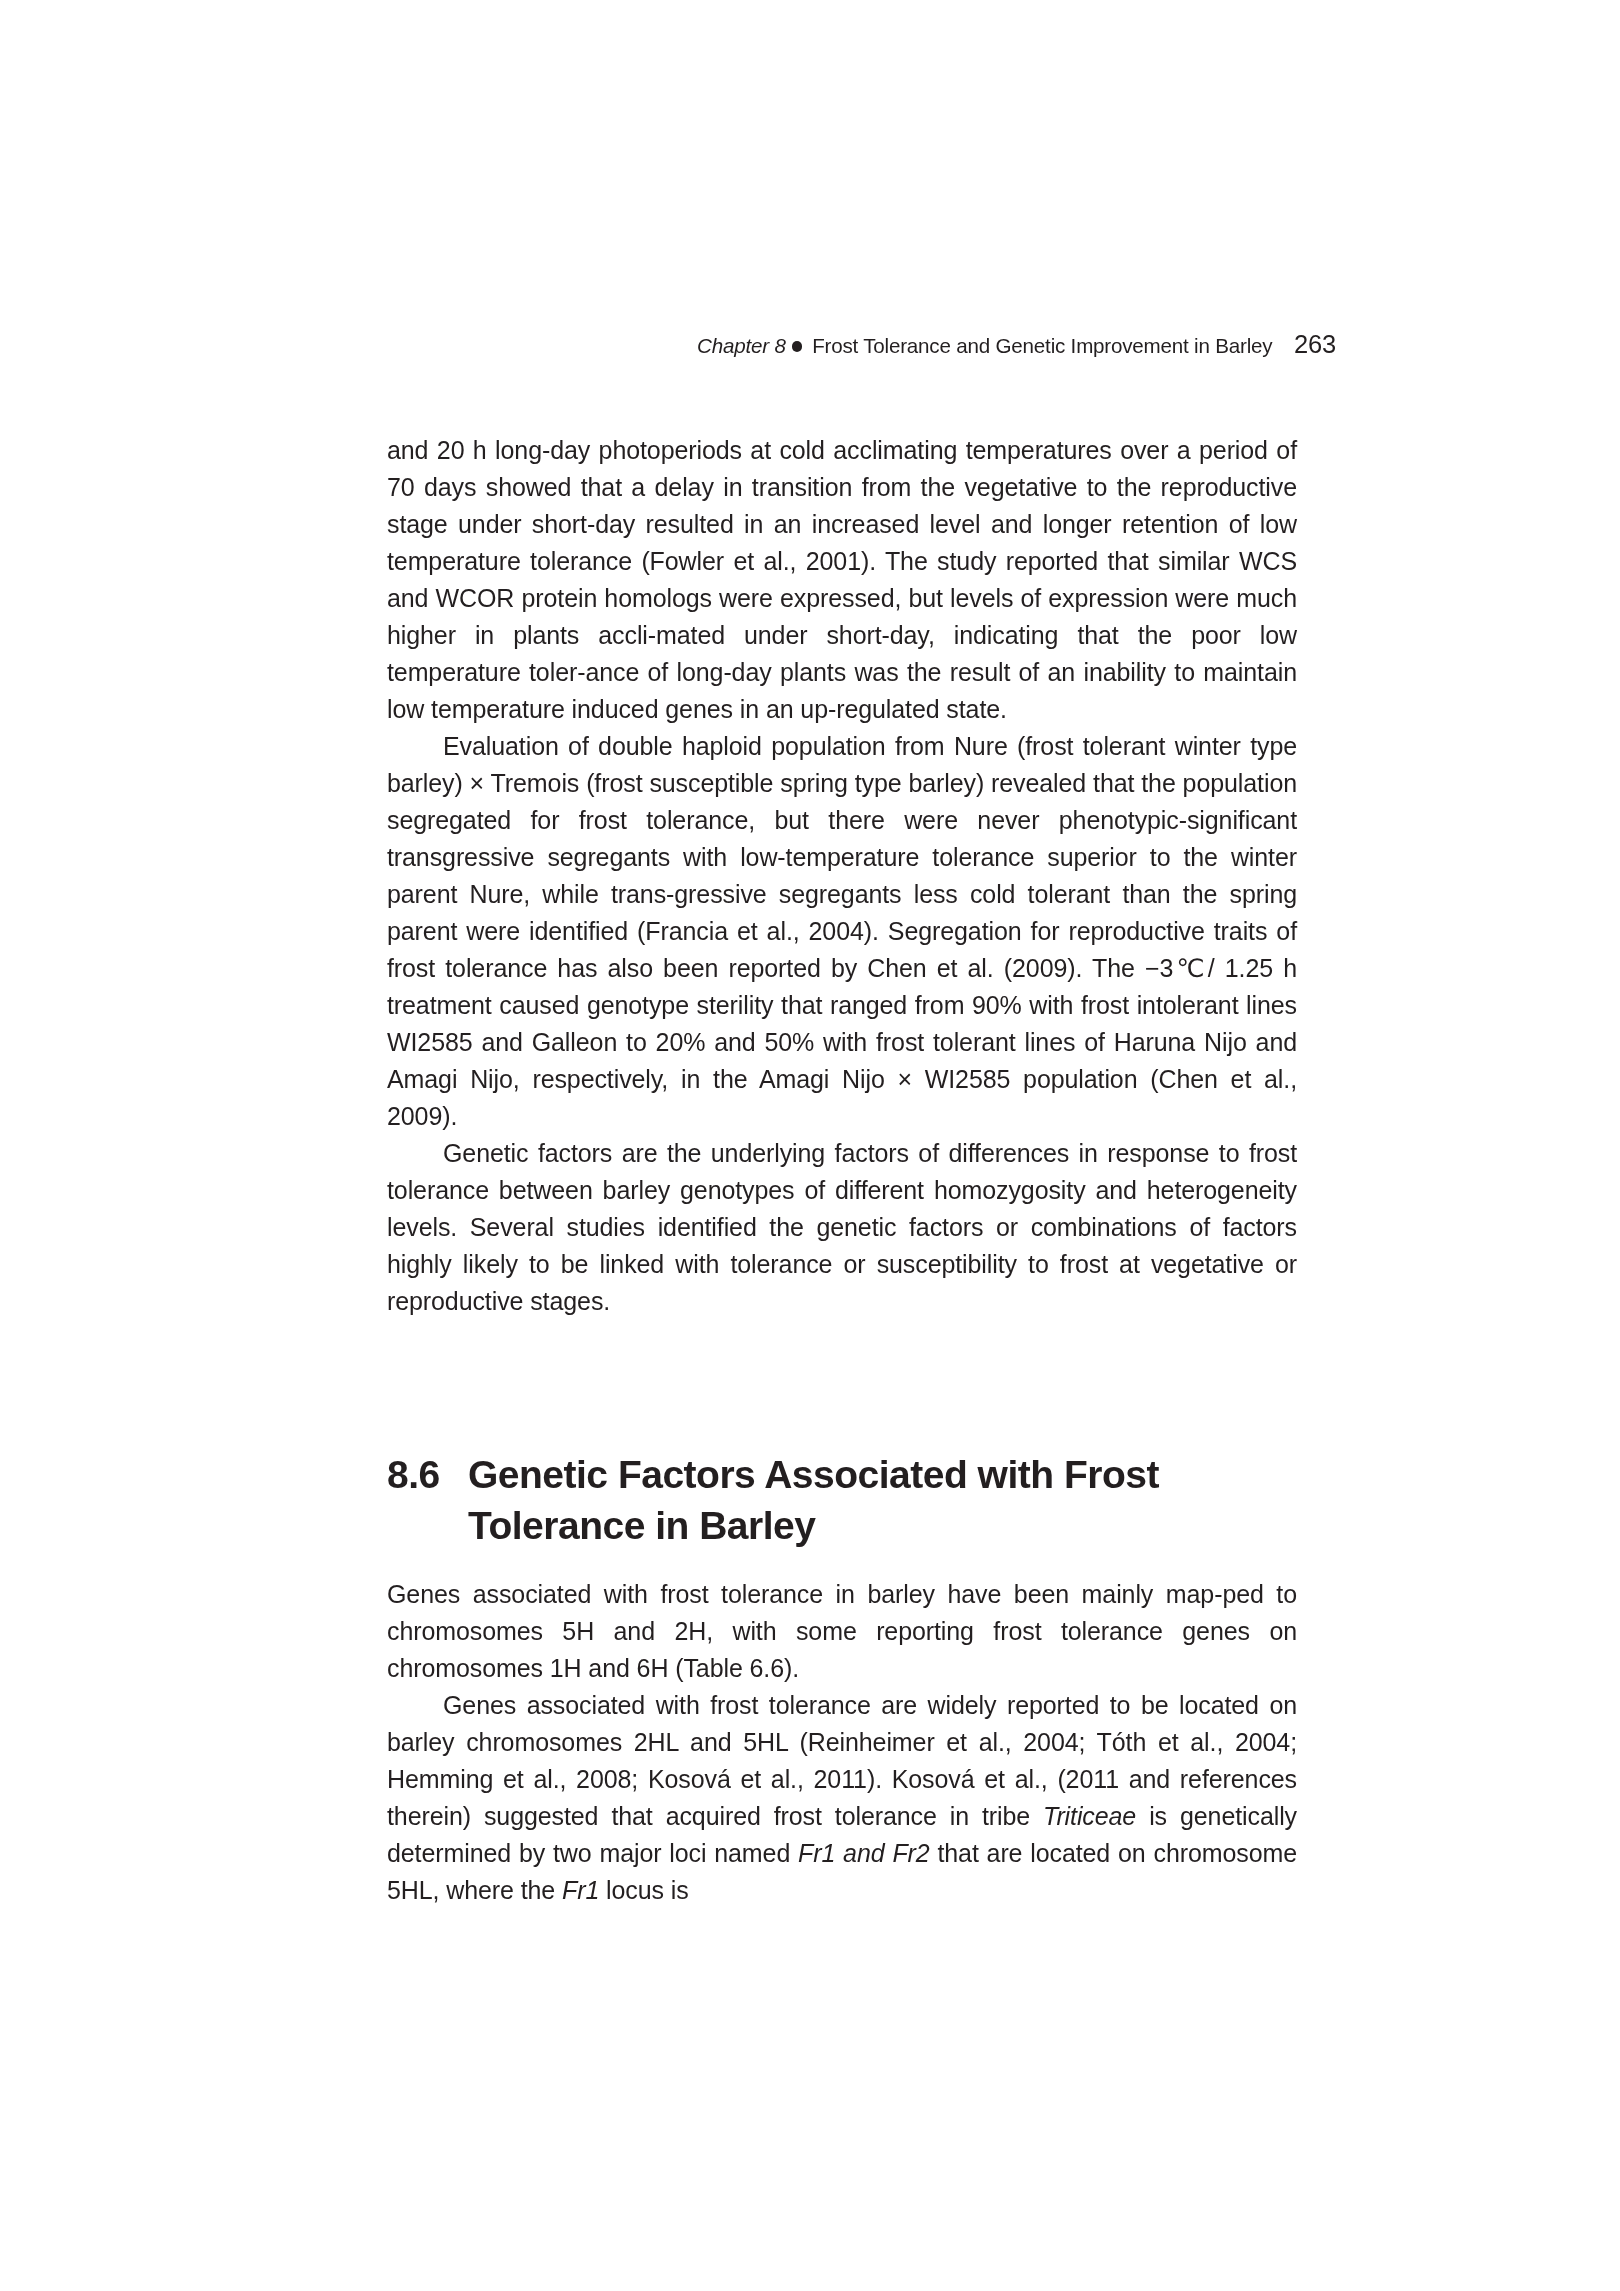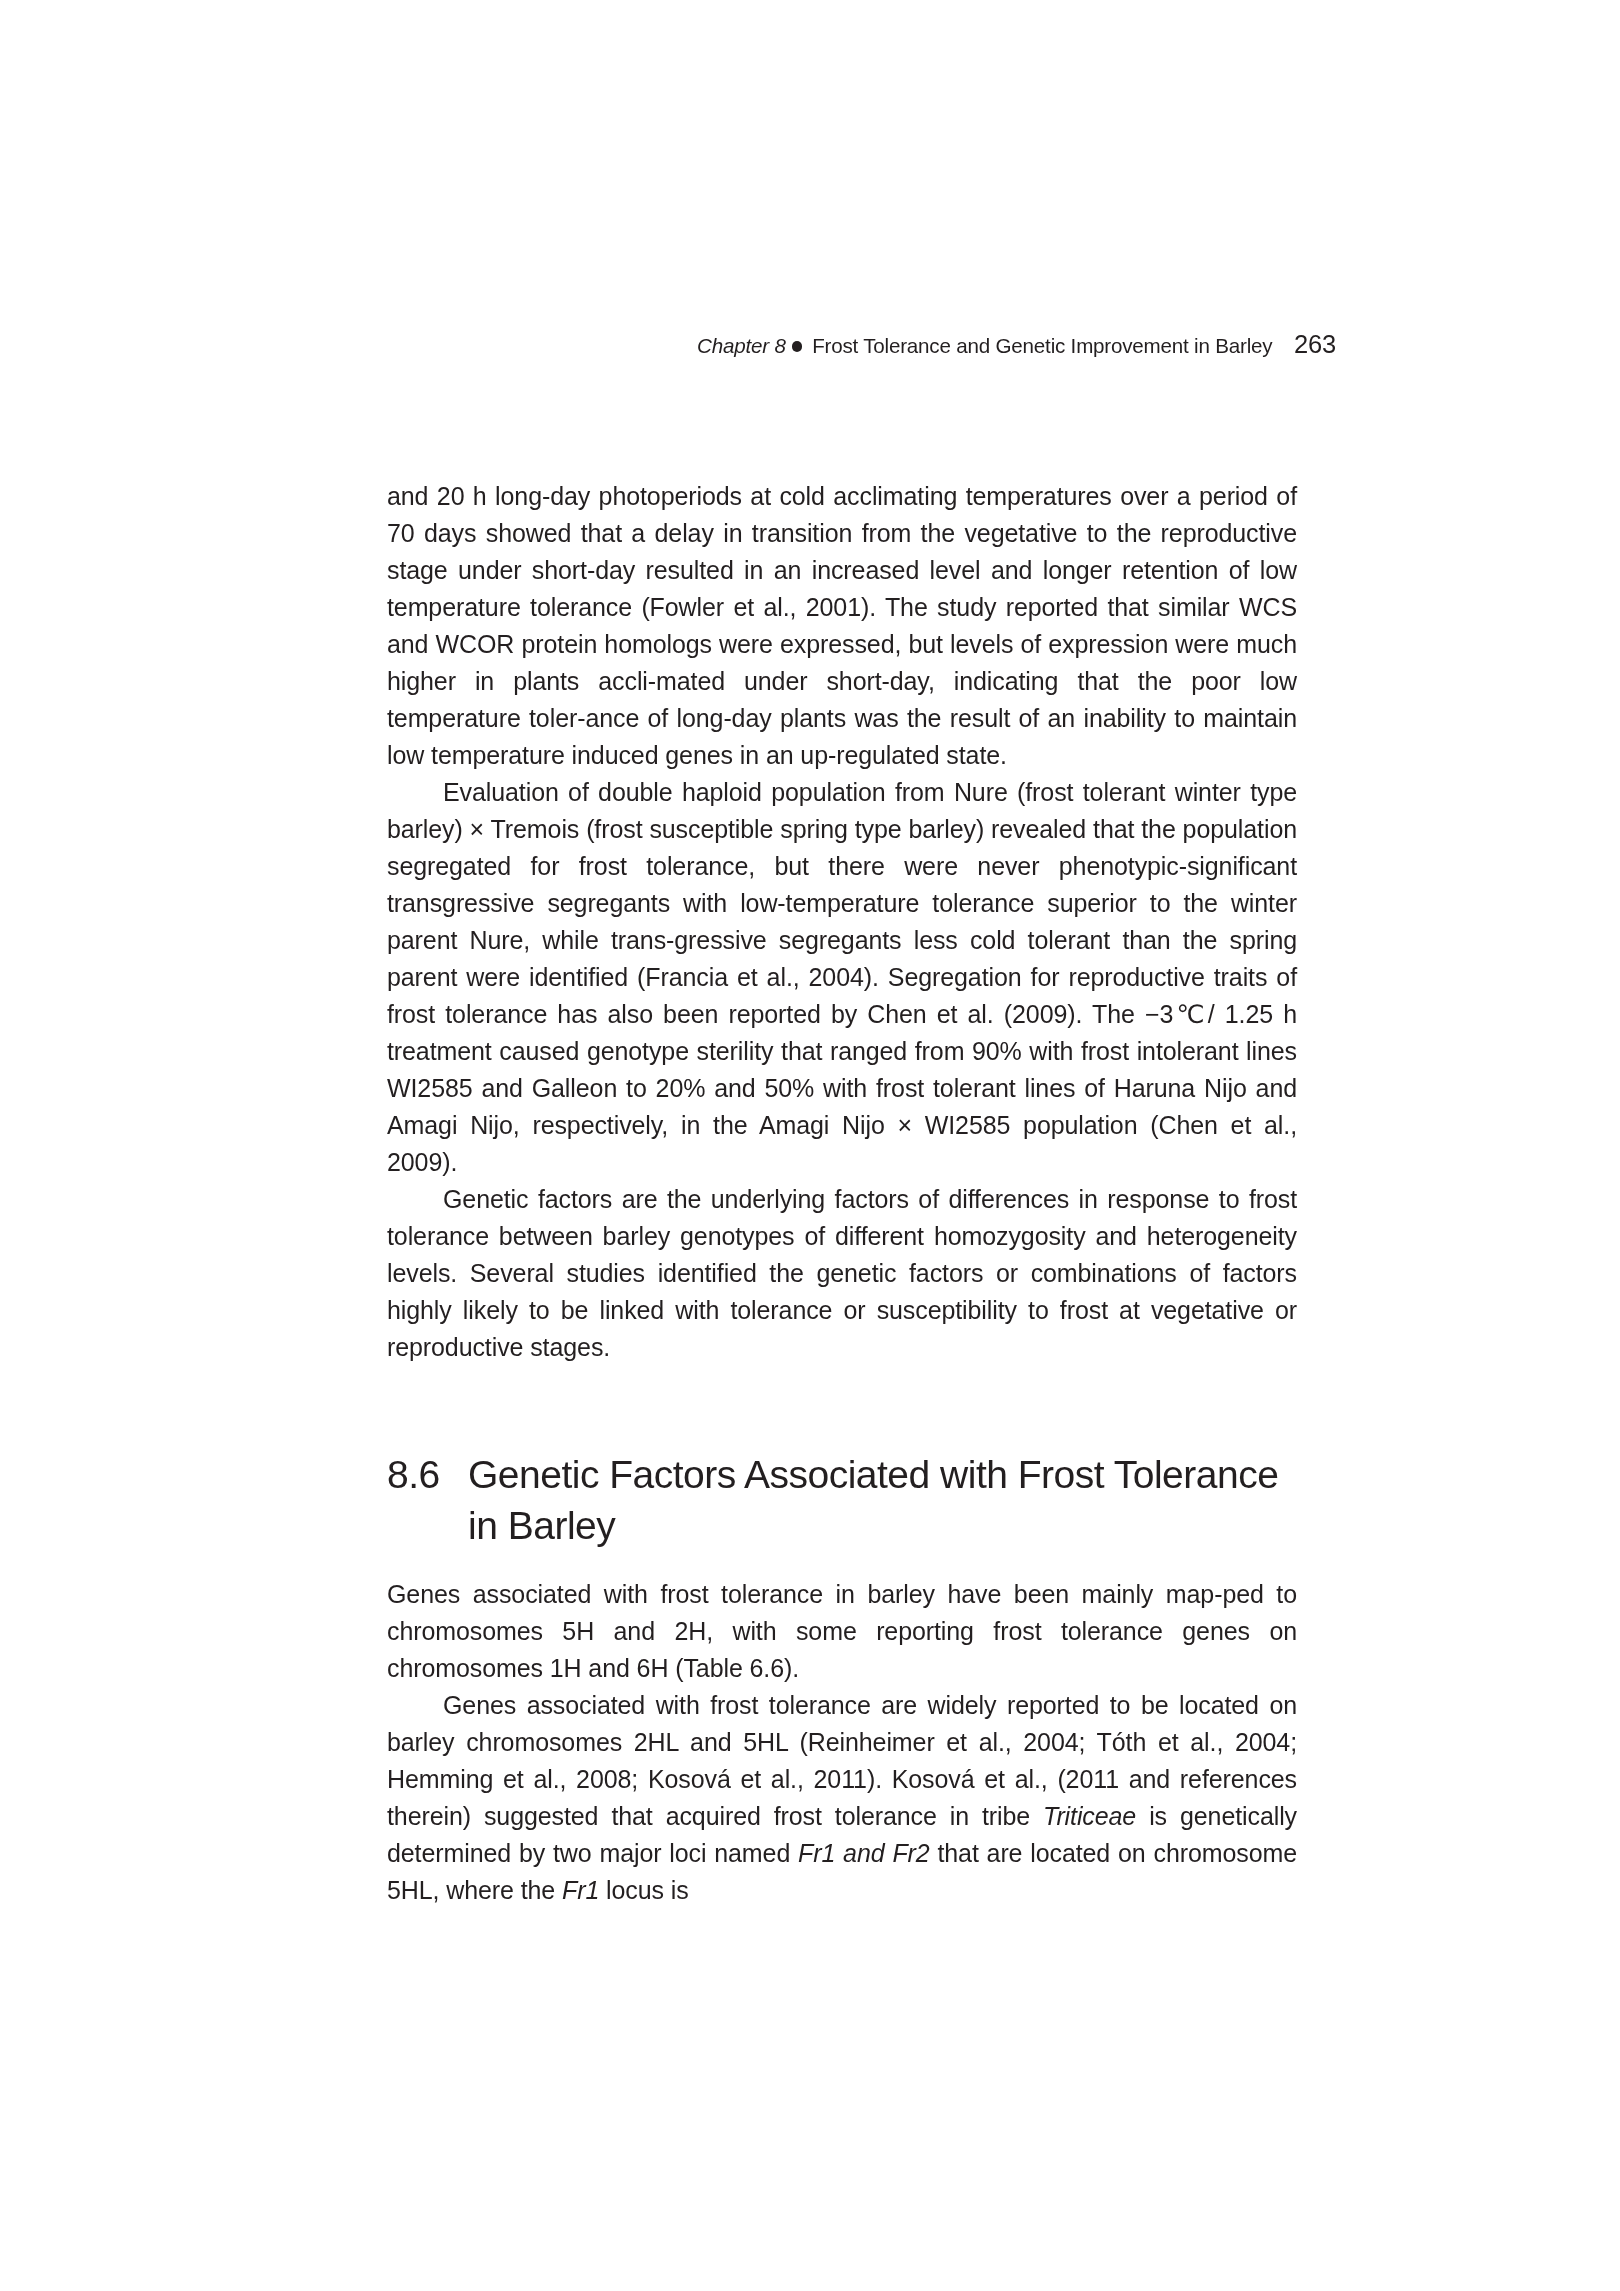--- a/index.html
+++ b/index.html
@@ -52,31 +52,31 @@
       letter-spacing: -0.1px;
     }
     .body-text p {
       margin: 0;
     }
     .body-text p.indent {
       text-indent: 56px;
     }
     .block-1 {
       top: 432px;
-      margin-top: 46px;
     }
     .section-heading {
       position: absolute;
       top: 1449px;
       left: 387px;
       width: 910px;
       font-size: 39px;
       line-height: 51px;
       letter-spacing: -0.5px;
       display: flex;
+      font-weight: bold;
     }
     .section-heading .num {
       width: 81px;
       flex: none;
     }
     .section-heading .title {
       flex: 1;
     }
     .block-2 {
       top: 1576px;

